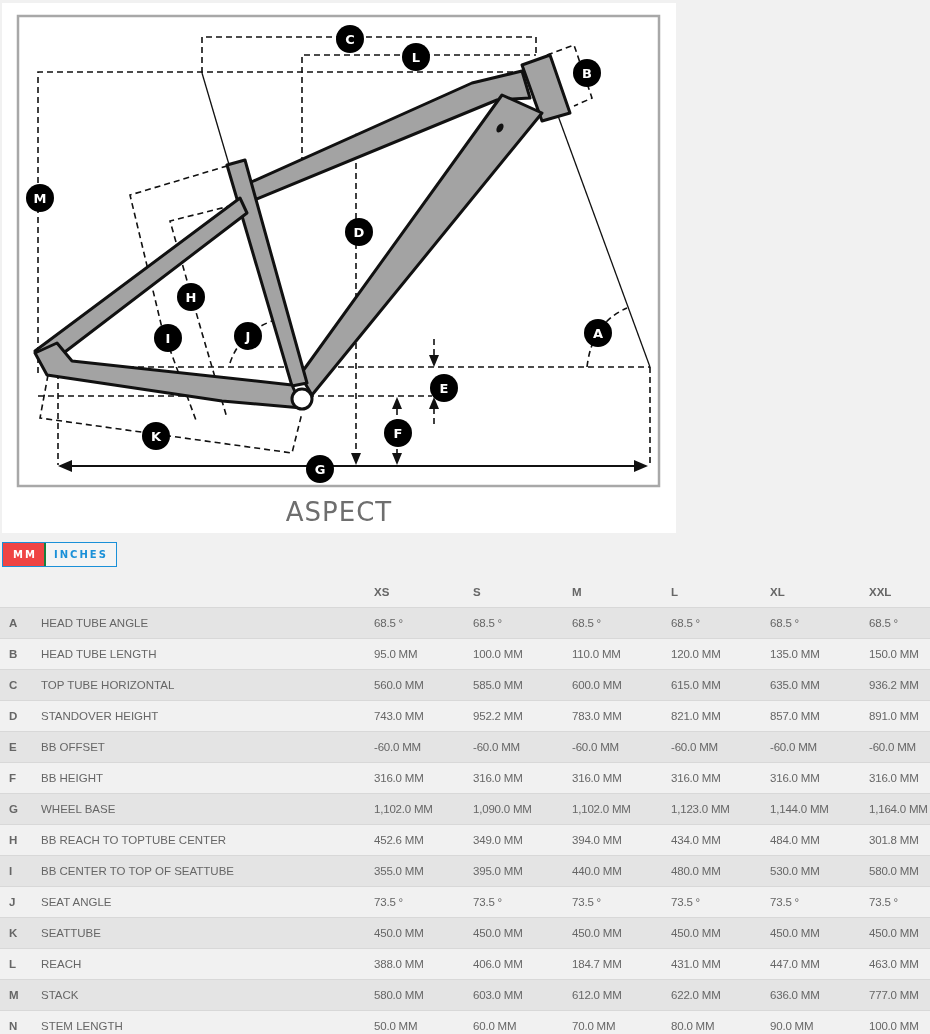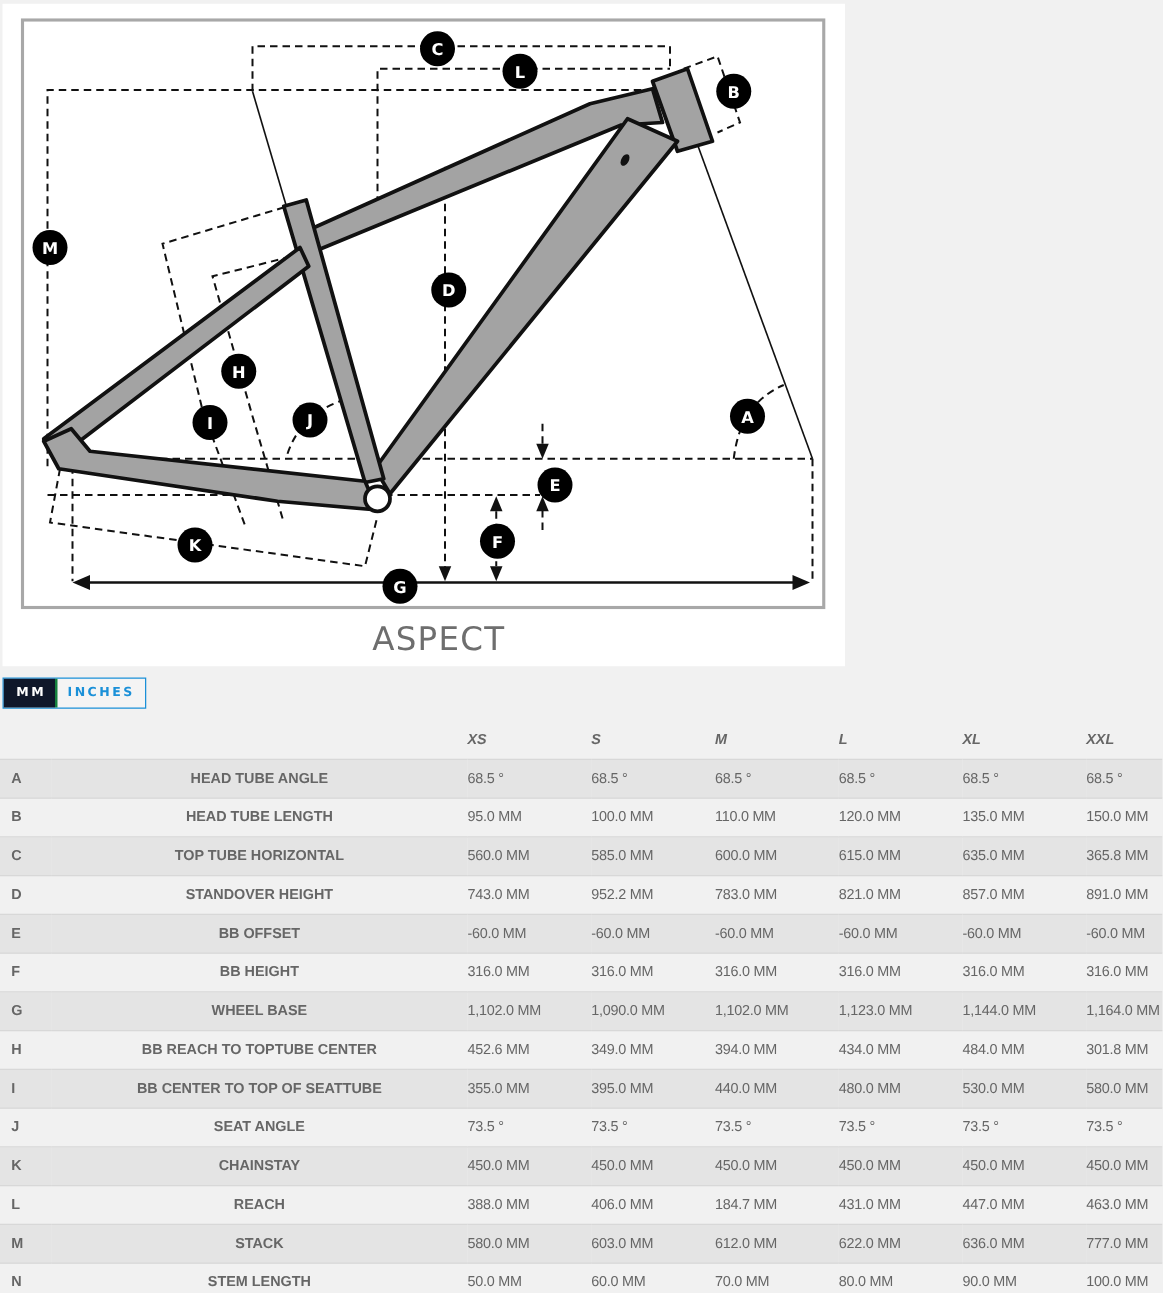--- a/index.html
+++ b/index.html
@@ -9,48 +9,48 @@
     font-family:"Liberation Sans", "DejaVu Sans", sans-serif;
     color:#5c5c5c;
     position:relative;
   }
   .diagram-panel {
     position:absolute; left:2px; top:3px; width:674px; height:530px;
     background:#ffffff;
   }
   .diagram-panel svg { position:absolute; left:0; top:0; }
   .diagram-caption {
-    position:absolute; left:12px; top:494px; width:674px; text-align:center;
+    position:absolute; left:0; top:494px; width:674px; text-align:center;
     font-family:"DejaVu Sans", sans-serif; font-size:26px; letter-spacing:1px;
     color:#6e6e6e;
   }
   .unit-toggle {
     position:absolute; left:2px; top:542px; height:23px; display:flex;
     border:1px solid #1a90d8; background:#f4f4f4;
   }
   .unit-btn {
     font-family:"DejaVu Sans", sans-serif; font-weight:bold; font-size:10px;
     letter-spacing:2px; padding:0 10px; line-height:23px; cursor:pointer;
   }
-  .unit-btn.active { background:#0f172a; color:#ffffff; width:21px; text-align:center; }
+  .unit-btn.active { background:#ef4444; color:#ffffff; width:21px; text-align:center; }
   .unit-btn.inactive { color:#1a90d8; border-left:2px solid #15803d; padding:0 8px; }
 
   table.geo {
     position:absolute; left:0; top:575px; width:930px; border-collapse:collapse;
     font-size:11.5px;
   }
   table.geo th {
     text-align:left; font-weight:bold; color:#666; height:30px; font-size:11.5px;
-    padding:0; padding-top:2px;font-style:italic;
+    padding:0; padding-top:2px;
   }
   table.geo td { height:30px; padding:0; border-top:1px solid #d8d8d8; }
   table.geo tr.odd td { background:#e4e4e4; }
   table.geo tr.even td { background:#f1f1f1; }
   td.letter { width:32px; padding-left:9px !important; font-weight:bold; color:#666; }
-  td.label { width:333px; font-weight:bold; color:#666;text-align:center; }
+  td.label { width:333px; font-weight:normal; color:#666; }
   td.val { color:#666; letter-spacing:-0.2px; }
   col.c-letter { width:41px; }
   col.c-label { width:333px; }
   col.c-xs { width:99px; }
   col.c-s { width:99px; }
   col.c-m { width:99px; }
   col.c-l { width:99px; }
   col.c-xl { width:99px; }
   col.c-xxl { width:61px; }
 </style>
@@ -239,21 +239,21 @@
         <td class="val">150.0 MM</td>
       </tr>
       <tr class="odd">
         <td class="letter">C</td>
         <td class="label">TOP TUBE HORIZONTAL</td>
         <td class="val">560.0 MM</td>
         <td class="val">585.0 MM</td>
         <td class="val">600.0 MM</td>
         <td class="val">615.0 MM</td>
         <td class="val">635.0 MM</td>
-        <td class="val">365.8 MM</td>
+        <td class="val">936.2 MM</td>
       </tr>
       <tr class="even">
         <td class="letter">D</td>
         <td class="label">STANDOVER HEIGHT</td>
         <td class="val">743.0 MM</td>
         <td class="val">952.2 MM</td>
         <td class="val">783.0 MM</td>
         <td class="val">821.0 MM</td>
         <td class="val">857.0 MM</td>
         <td class="val">891.0 MM</td>
@@ -313,21 +313,21 @@
         <td class="label">SEAT ANGLE</td>
         <td class="val">73.5 °</td>
         <td class="val">73.5 °</td>
         <td class="val">73.5 °</td>
         <td class="val">73.5 °</td>
         <td class="val">73.5 °</td>
         <td class="val">73.5 °</td>
       </tr>
       <tr class="odd">
         <td class="letter">K</td>
-        <td class="label">CHAINSTAY</td>
+        <td class="label">SEATTUBE</td>
         <td class="val">450.0 MM</td>
         <td class="val">450.0 MM</td>
         <td class="val">450.0 MM</td>
         <td class="val">450.0 MM</td>
         <td class="val">450.0 MM</td>
         <td class="val">450.0 MM</td>
       </tr>
       <tr class="even">
         <td class="letter">L</td>
         <td class="label">REACH</td>

